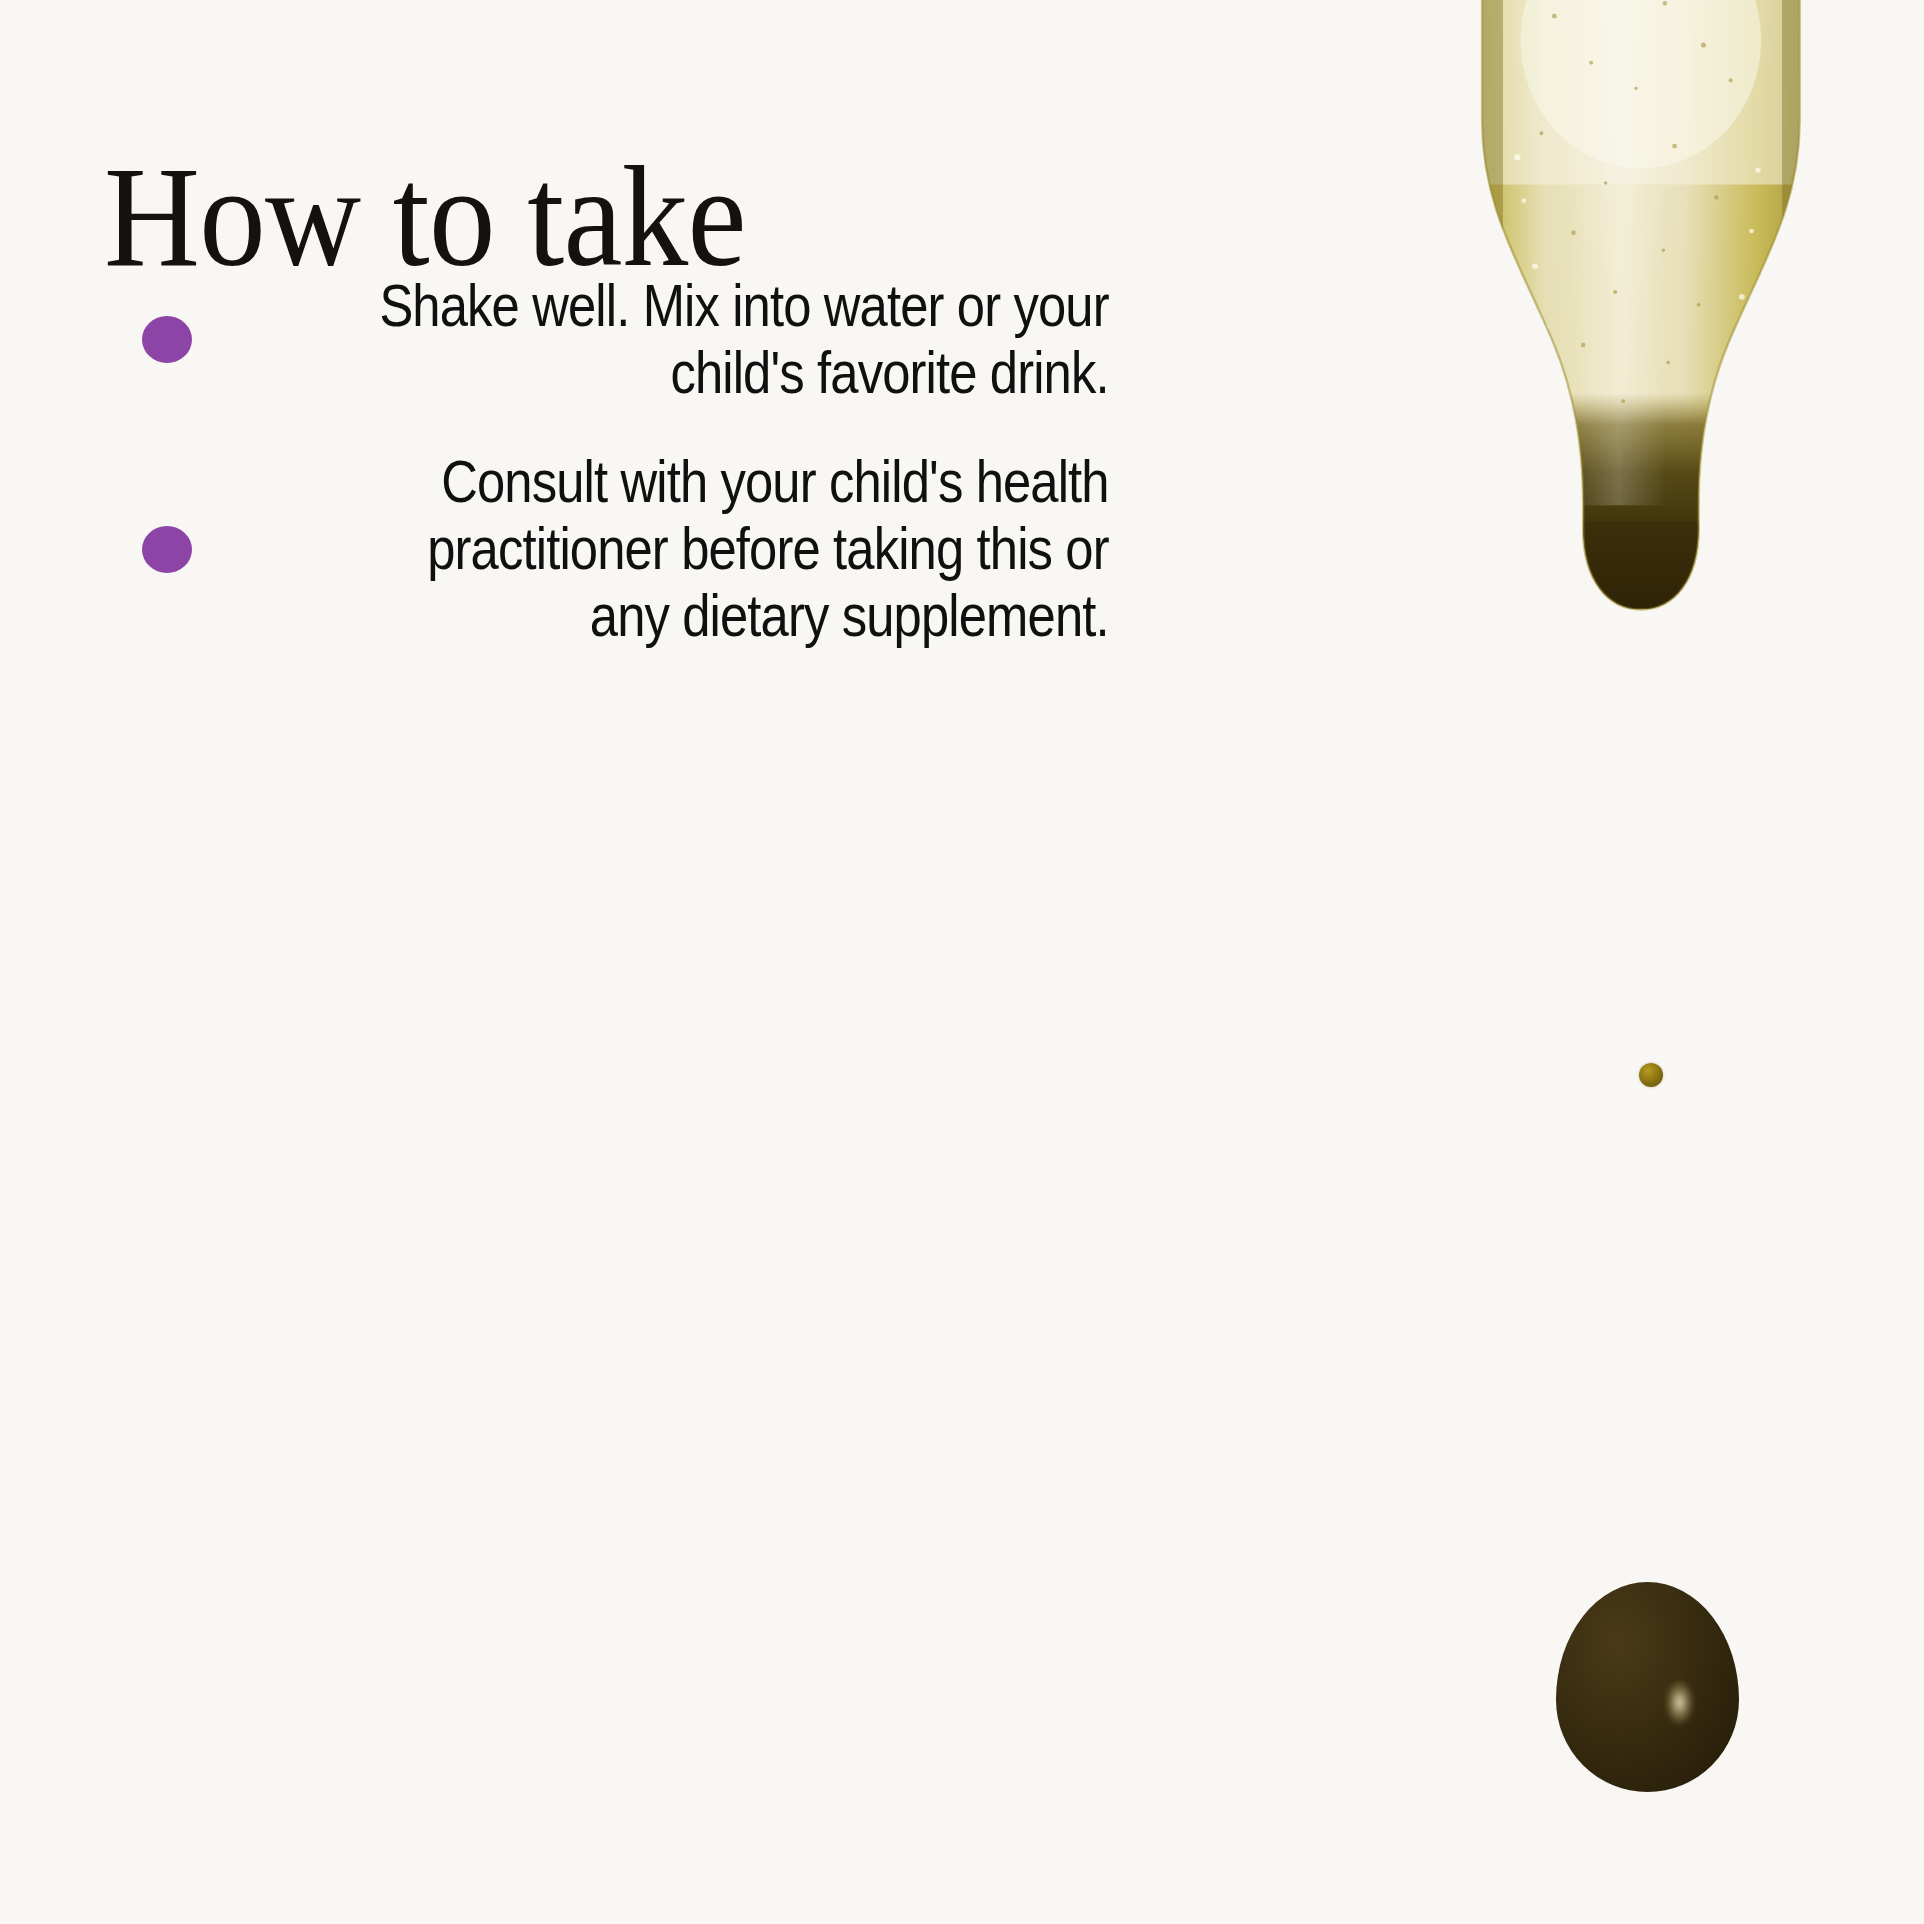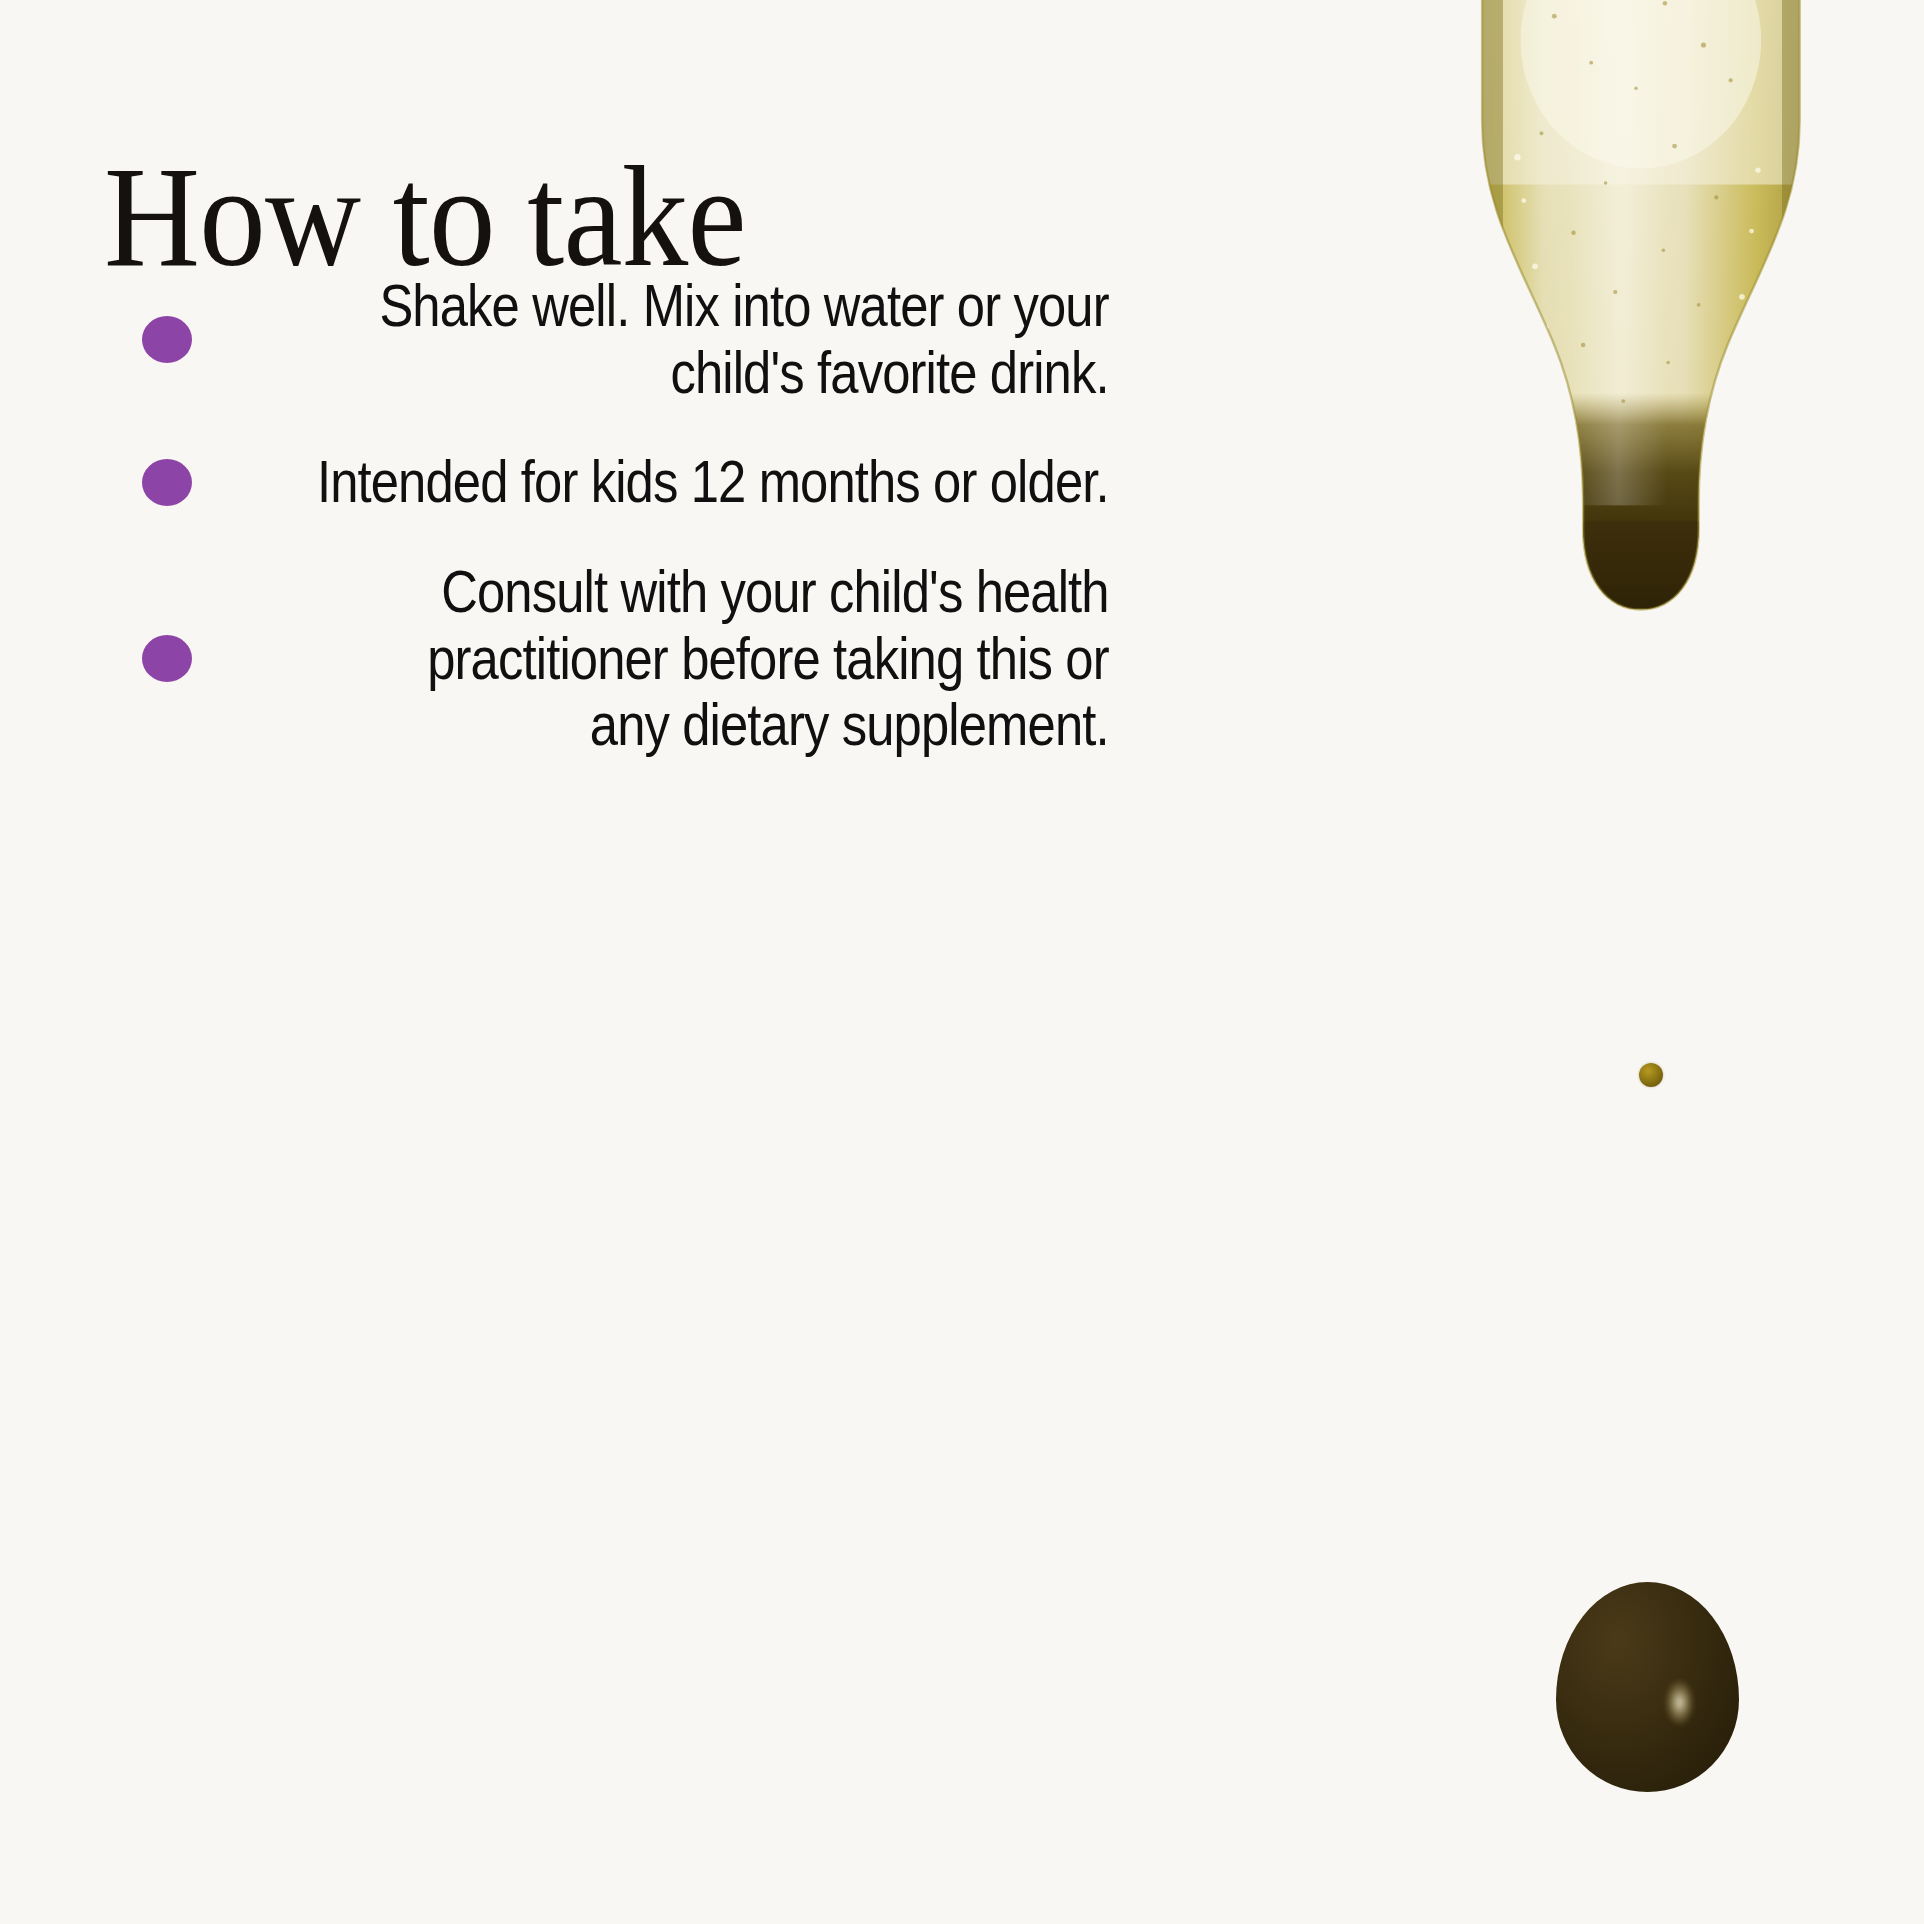--- a/index.html
+++ b/index.html
@@ -177,24 +177,20 @@
 
     <div class="bullet-list">
 
       <div class="bullet-row">
         <span class="bullet-dot"></span>
         <span class="bullet-text">Shake well. Mix into water or your
 child's favorite drink.</span>
       </div>
 
 
-      <div class="bullet-row">
-        <span class="bullet-dot"></span>
-        <span class="bullet-text">Intended for kids 12 months or older.</span>
-      </div>
 
       <div class="bullet-row">
         <span class="bullet-dot"></span>
         <span class="bullet-text">Consult with your child's health
 practitioner before taking this or
 any dietary supplement.</span>
       </div>
 
     </div>
 

